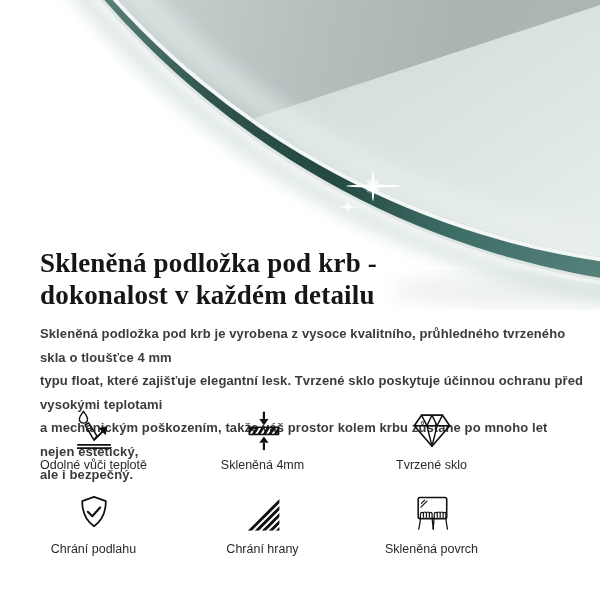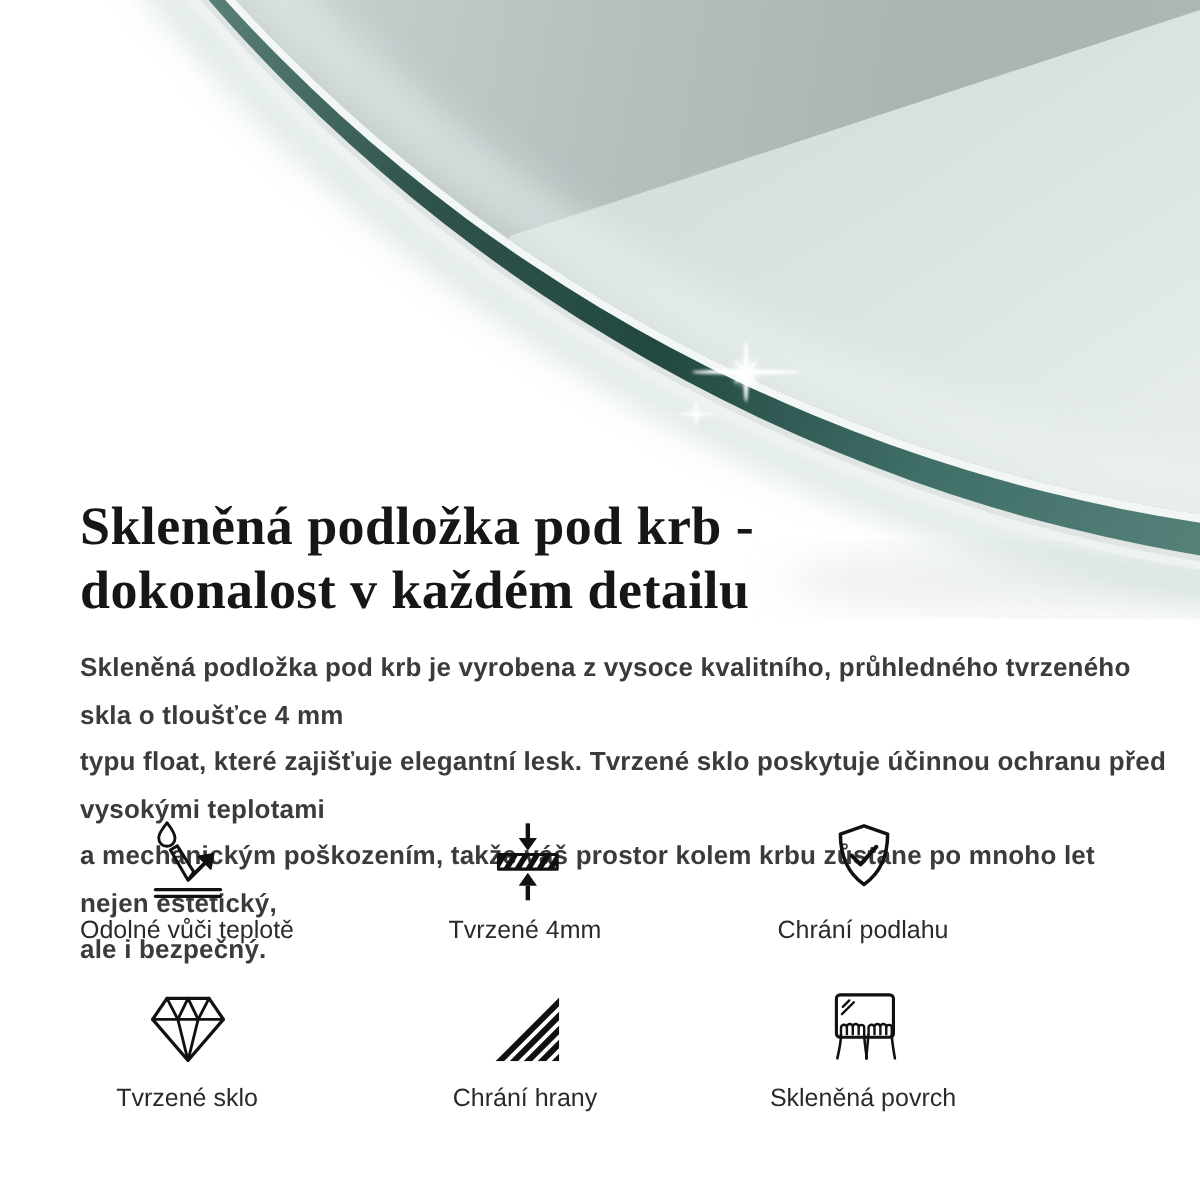--- a/index.html
+++ b/index.html
@@ -129,43 +129,43 @@
                 <path d="M36 31 L44 18"></path>
             </g>
           </g>
           <rect x="9" y="21" width="32" height="8" class="ln" stroke-width="1.7"></rect>
           <path d="M25 4 V12" stroke="#111" stroke-width="2.4"></path>
           <polygon points="20,12 30,12 25,19" fill="#111"></polygon>
           <path d="M25 46 V38" stroke="#111" stroke-width="2.4"></path>
           <polygon points="20,38 30,38 25,31" fill="#111"></polygon>
         </svg>
       </div>
-      <div class="label">Tvrzené 4mm</div>
-    </div>
-
-    <div class="feature">
-      <div class="iconbox">
-        <svg width="42" height="44" viewBox="0 0 48 48">
-          <path class="ln" stroke-width="2" d="M24 4.5 L37.5 9.2 C37.5 20.5 33.8 31.2 24 38 C14.2 31.2 10.5 20.5 10.5 9.2 Z"></path>
-          <path class="ln" stroke-width="2.4" d="M17 21.5 L22 26.5 L31 16.5"></path>
-        </svg>
-      </div>
-      <div class="label">Chrání podlahu</div>
+      <div class="label">Skleněná 4mm</div>
     </div>
 
     <div class="feature">
       <div class="iconbox">
         <svg width="46" height="44" viewBox="0 0 48 46">
           <path class="ln" stroke-width="1.7" d="M13 7.5 H35 L42.5 18.5 L24 40 L5.5 18.5 Z"></path>
           <path class="ln" stroke-width="1.5" d="M5.5 18.5 H42.5"></path>
           <path class="ln" stroke-width="1.5" d="M13 7.5 L18.7 18.5 L24 7.5 L29.3 18.5 L35 7.5"></path>
           <path class="ln" stroke-width="1.5" d="M18.7 18.5 L24 40 L29.3 18.5"></path>
         </svg>
       </div>
       <div class="label">Tvrzené sklo</div>
+    </div>
+
+    <div class="feature">
+      <div class="iconbox">
+        <svg width="42" height="44" viewBox="0 0 48 48">
+          <path class="ln" stroke-width="2" d="M24 4.5 L37.5 9.2 C37.5 20.5 33.8 31.2 24 38 C14.2 31.2 10.5 20.5 10.5 9.2 Z"></path>
+          <path class="ln" stroke-width="2.4" d="M17 21.5 L22 26.5 L31 16.5"></path>
+        </svg>
+      </div>
+      <div class="label">Chrání podlahu</div>
     </div>
 
     <div class="feature">
       <div class="iconbox">
         <svg width="42" height="44" viewBox="0 0 48 48">
           <defs>
               <clipPath id="triClip">
                 <polygon points="6,43 43,43 43,5"></polygon>
               </clipPath>
             </defs>

